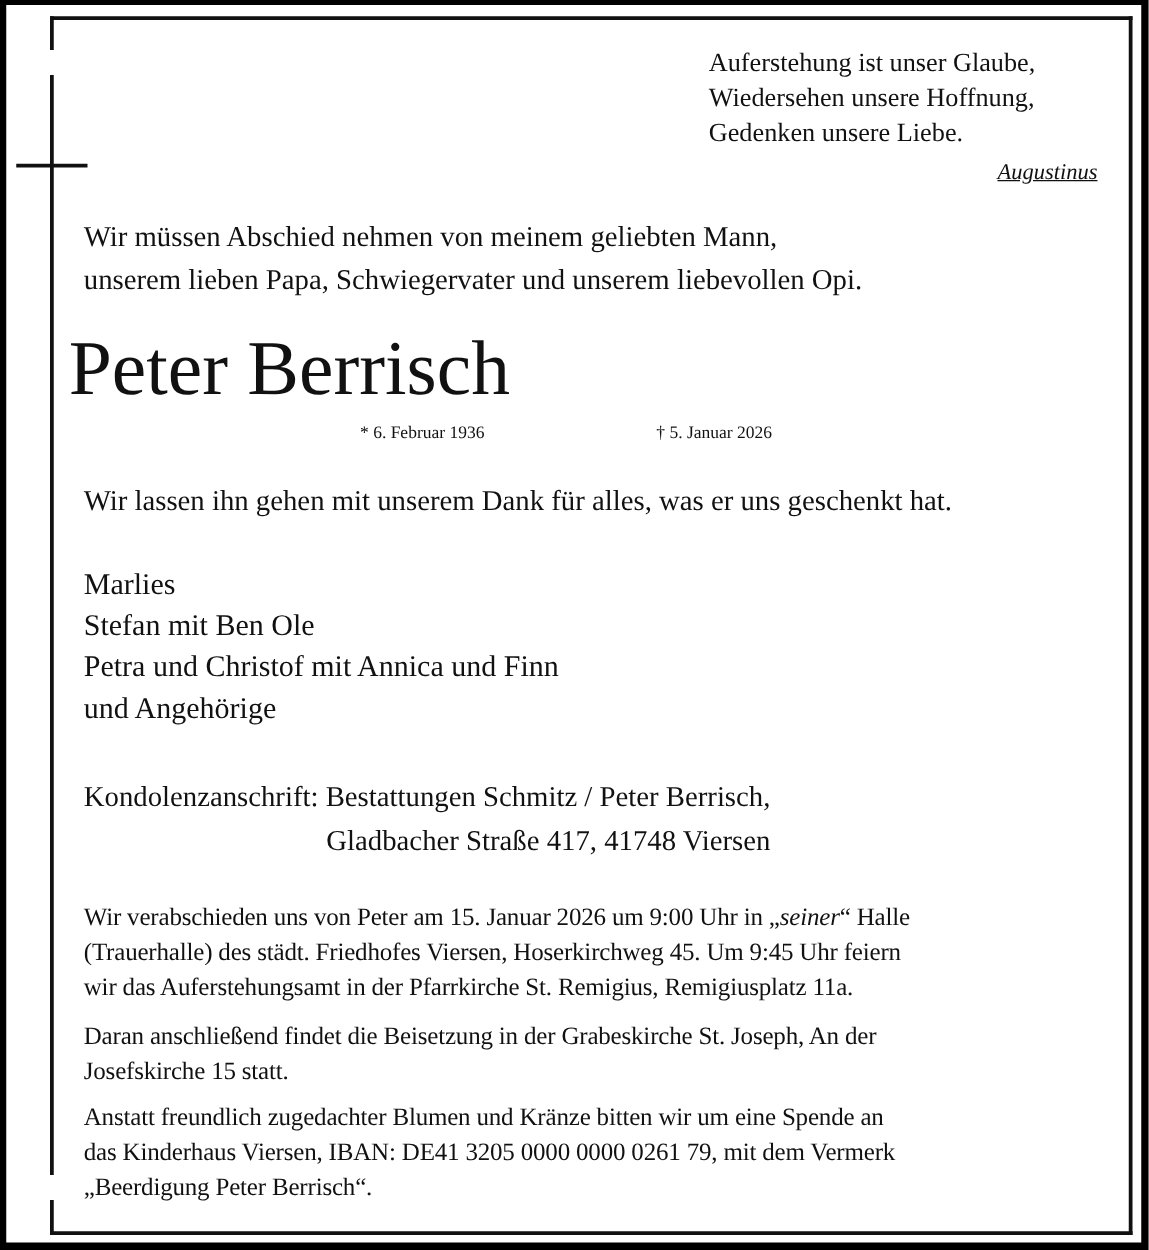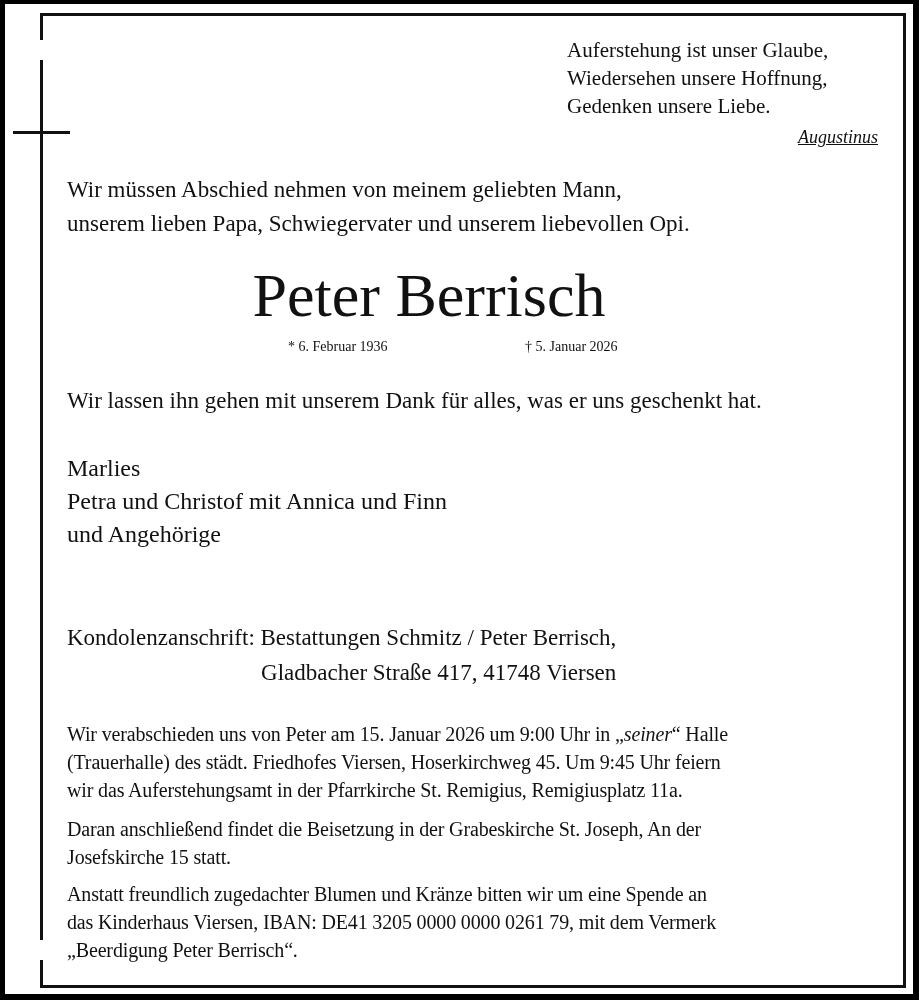--- a/index.html
+++ b/index.html
@@ -59,21 +59,20 @@
       left: 67px; top: 173px;
       font-size: 23px;
       line-height: 34px;
     }
     .intro span { display: block; }
 
     .name {
       position: absolute;
       left: 0; width: 803px;
       top: 257px;
-      text-align: center;
       font-size: 62px;
       line-height: 76px;
       padding-left: 55px;
       box-sizing: border-box;
     }
     .dates {
       position: absolute;
       top: 333px;
       font-size: 14px;
       line-height: 28px;
@@ -144,20 +143,21 @@
 </div>
 
 <div class="name">Peter Berrisch</div>
 <div class="dates date-birth text">* 6. Februar 1936</div>
 <div class="dates date-death text">† 5. Januar 2026</div>
 
 <div class="thanks text">Wir lassen ihn gehen mit unserem Dank für alles, was er uns geschenkt hat.</div>
 
 <div class="family">
   <span>Marlies</span>
+  <span>Stefan mit Ben Ole</span>
   <span>Petra und Christof mit Annica und Finn</span>
   <span>und Angehörige</span>
 </div>
 
 <div class="condolence">
   <span>Kondolenzanschrift: Bestattungen Schmitz / Peter Berrisch,</span>
   <span>Gladbacher Straße 417, 41748 Viersen</span>
 </div>
 
 <div class="info info-1">

